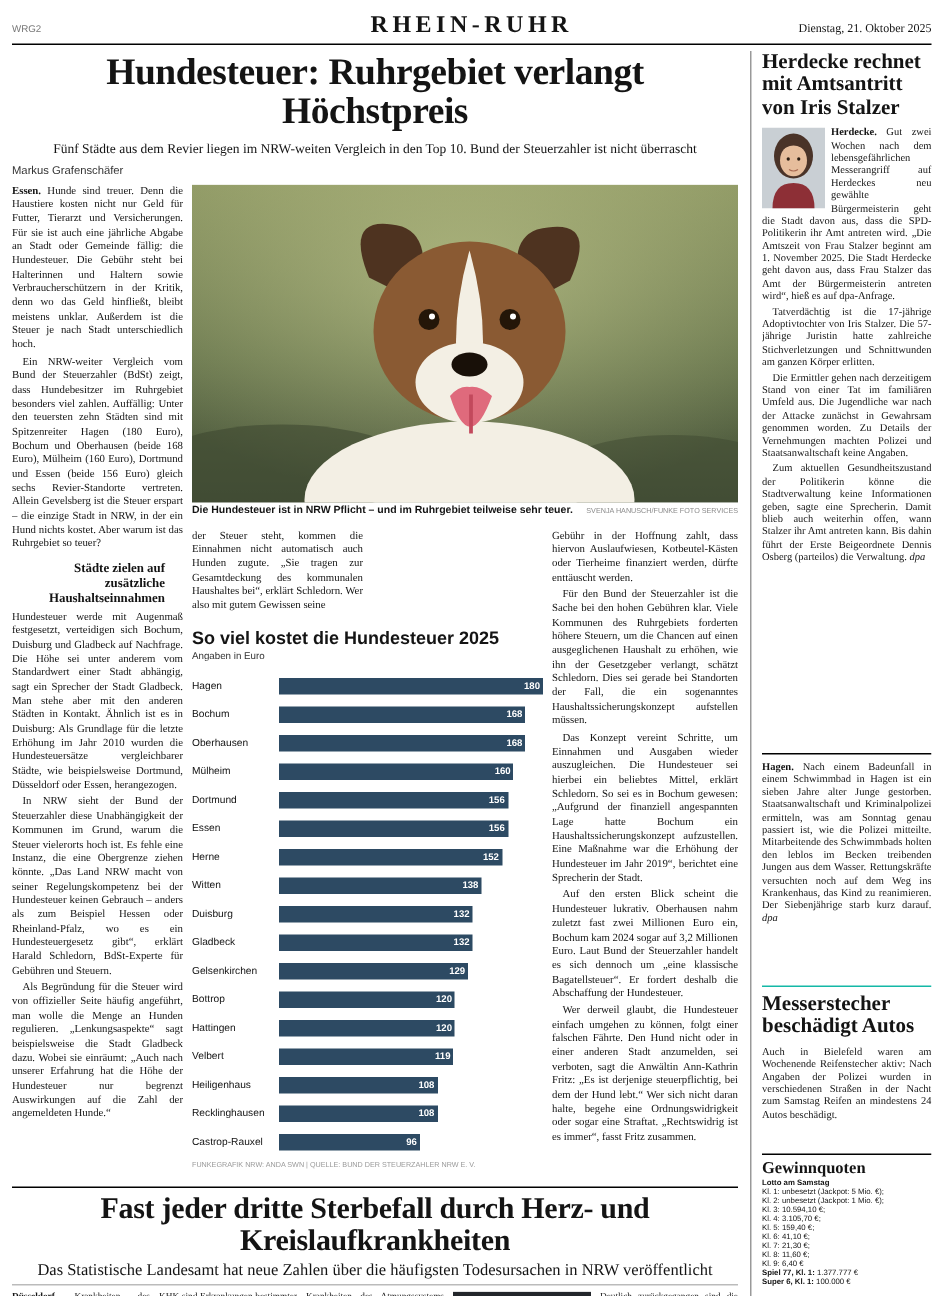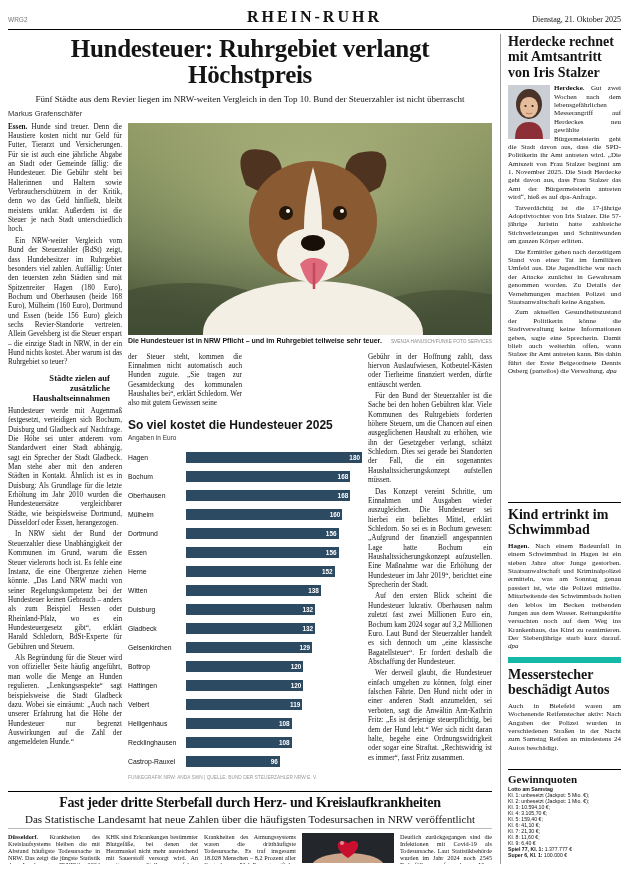--- a/index.html
+++ b/index.html
@@ -44,33 +44,33 @@
   .chart-sub { font-size:6.5px; color:#333; margin-bottom:7px; }
   .bar-row { display:flex; align-items:center; height:19px; }
   .bar-label { width:58px; flex:none; font-size:6.8px; color:#111; }
   .bar-track { flex:1; height:11px; }
   .bar { height:100%; background:var(--bar,#2d4a63); display:flex; align-items:center; justify-content:flex-end; }
   .bar-value { color:#fff; font-size:6.4px; font-weight:bold; padding-right:2px; }
   .chart-footer { font-size:4.8px; color:#999; text-transform:uppercase; margin-top:4px; }
 
   
   .bottom-article { border-top:1px solid #000; margin-top:4px; padding-top:4px; overflow:hidden; }
-  .bottom-headline { font-size:14px; line-height:1.05; font-weight:bold; text-align:center; letter-spacing:-0.2px; margin-bottom:3px; }
+  .bottom-headline { font-size:20px; line-height:1.05; font-weight:bold; text-align:center; letter-spacing:-0.2px; margin-bottom:3px; }
   .bottom-subhead { font-size:11px; text-align:center; padding-bottom:3px; border-bottom:0.5px solid #bbb; margin-bottom:4px; }
   .bottom-cols { display:flex; gap:6px; height:72px; overflow:hidden; text-align:justify; }
   .bcol { flex:1; font-size:6.2px; line-height:1.13; overflow:hidden; }
   .heart-figure svg { display:block; width:100%; height:30px; }
   .heart-caption { font-family:"Liberation Sans",sans-serif; font-size:5.8px; font-weight:bold; line-height:1.1; margin:1px 0 0; text-align:left; }
 
   
   .sidebar { border-left:1px solid #999; padding-left:7px; display:flex; flex-direction:column; overflow:hidden; }
   .sb-article { overflow:hidden; }
   .sb-herdecke { height:468px; }
   .sb-kind { height:155px; border-top:1px solid #000; padding-top:4px; }
-  .sb-messer { height:112px; border-top:6px solid #14b8a6; padding-top:4px; }
+  .sb-messer { height:112px; border-top:1px solid #14b8a6; padding-top:4px; }
   .sb-headline { font-size:14px; line-height:1.1; font-weight:bold; margin-bottom:4px; text-align:left; }
   .sb-body { font-size:7px; line-height:1.2; text-align:justify; }
   .sb-body i, .bcol i { }
   .stalzer-figure { float:left; width:42px; height:54px; margin:1px 4px 1px 0; }
   .stalzer-figure svg { display:block; width:100%; height:100%; }
   .lotto { flex:1; border-top:1px solid #000; padding-top:3px; overflow:hidden; }
   .lotto-header { font-size:11px; font-weight:bold; margin-bottom:2px; }
   .lotto-body { font-family:"Liberation Sans",sans-serif; font-size:5.2px; line-height:1.15; }
   .lotto-body p { margin:0; }
 </style>
@@ -362,21 +362,20 @@
           <div>
               <p><b>Herdecke. </b>Gut zwei Wochen nach dem lebensgefährlichen Messerangriff auf Herdeckes neu gewählte Bürgermeisterin geht die Stadt davon aus, dass die SPD-Politikerin ihr Amt antreten wird. „Die Amtszeit von Frau Stalzer beginnt am 1. November 2025. Die Stadt Herdecke geht davon aus, dass Frau Stalzer das Amt der Bürgermeisterin antreten wird“, hieß es auf dpa-Anfrage.</p>
               <p>Tatverdächtig ist die 17-jährige Adoptivtochter von Iris Stalzer. Die 57-jährige Juristin hatte zahlreiche Stichverletzungen und Schnittwunden am ganzen Körper erlitten.</p>
               <p>Die Ermittler gehen nach derzeitigem Stand von einer Tat im familiären Umfeld aus. Die Jugendliche war nach der Attacke zunächst in Gewahrsam genommen worden. Zu Details der Vernehmungen machten Polizei und Staatsanwaltschaft keine Angaben.</p>
               <p>Zum aktuellen Gesundheitszustand der Politikerin könne die Stadtverwaltung keine Informationen geben, sagte eine Sprecherin. Damit blieb auch weiterhin offen, wann Stalzer ihr Amt antreten kann. Bis dahin führt der Erste Beigeordnete Dennis Osberg (parteilos) die Verwaltung.<i> dpa</i></p>
             </div>
         </div>
       </article>
 
       <article class="sb-article sb-kind">
-        <h2 class="sb-headline">Kind ertrinkt im Schwimmbad</h2>
         <div class="sb-body">
             <p><b>Hagen. </b>Nach einem Badeunfall in einem Schwimmbad in Hagen ist ein sieben Jahre alter Junge gestorben. Staatsanwaltschaft und Kriminalpolizei ermitteln, was am Sonntag genau passiert ist, wie die Polizei mitteilte. Mitarbeitende des Schwimmbads holten den leblos im Becken treibenden Jungen aus dem Wasser. Rettungskräfte versuchten noch auf dem Weg ins Krankenhaus, das Kind zu reanimieren. Der Siebenjährige starb kurz darauf.<i> dpa</i></p>
           </div>
       </article>
 
       <article class="sb-article sb-messer">
         <h2 class="sb-headline">Messerstecher beschädigt Autos</h2>
         <div class="sb-body">
             <p>Auch in Bielefeld waren am Wochenende Reifenstecher aktiv: Nach Angaben der Polizei wurden in verschiedenen Straßen in der Nacht zum Samstag Reifen an mindestens 24 Autos beschädigt.</p>
           </div>

